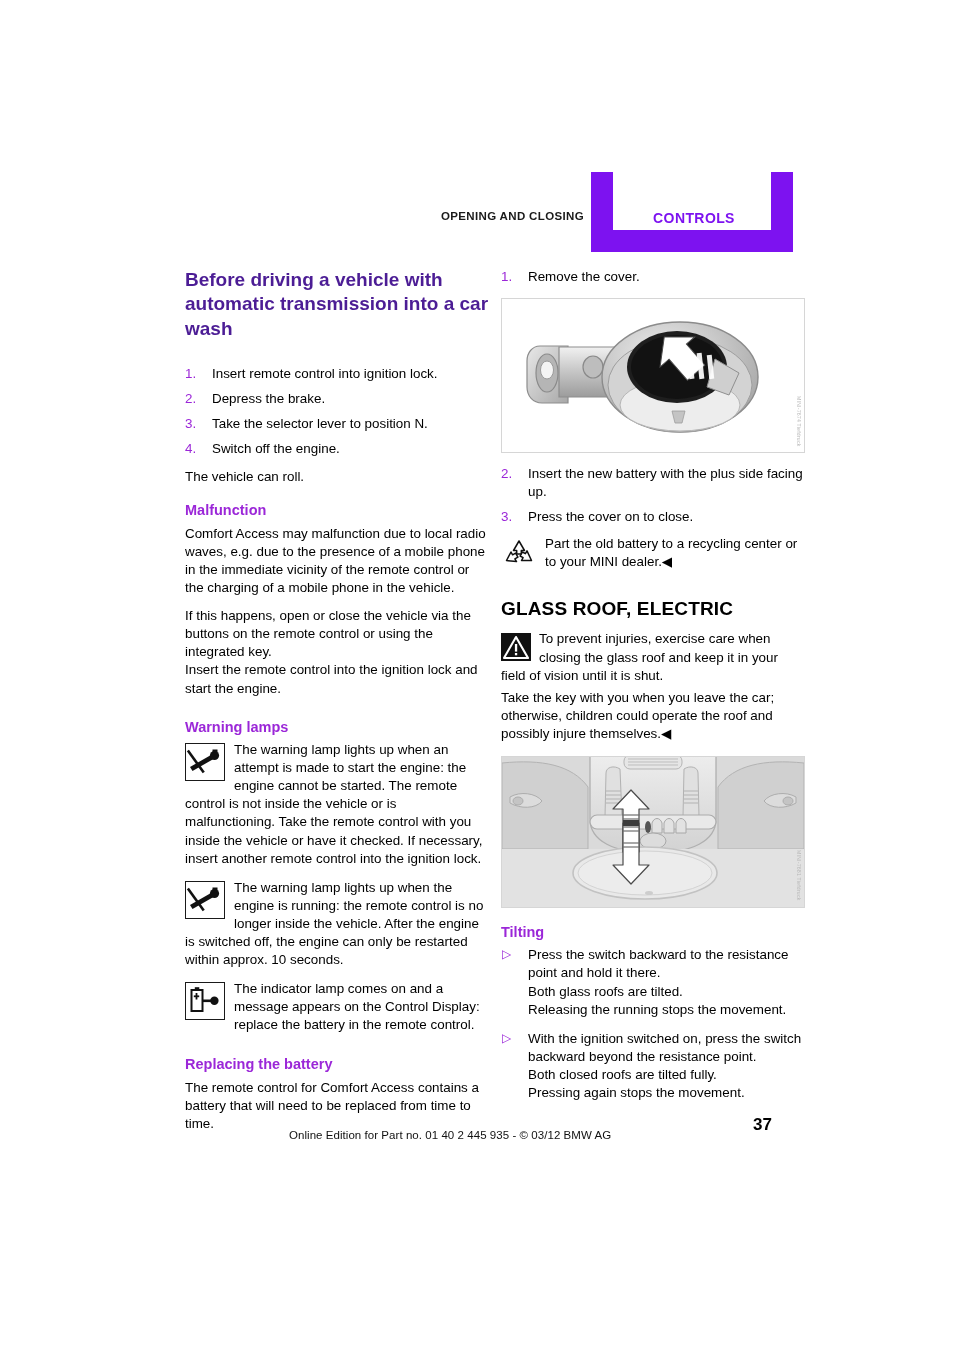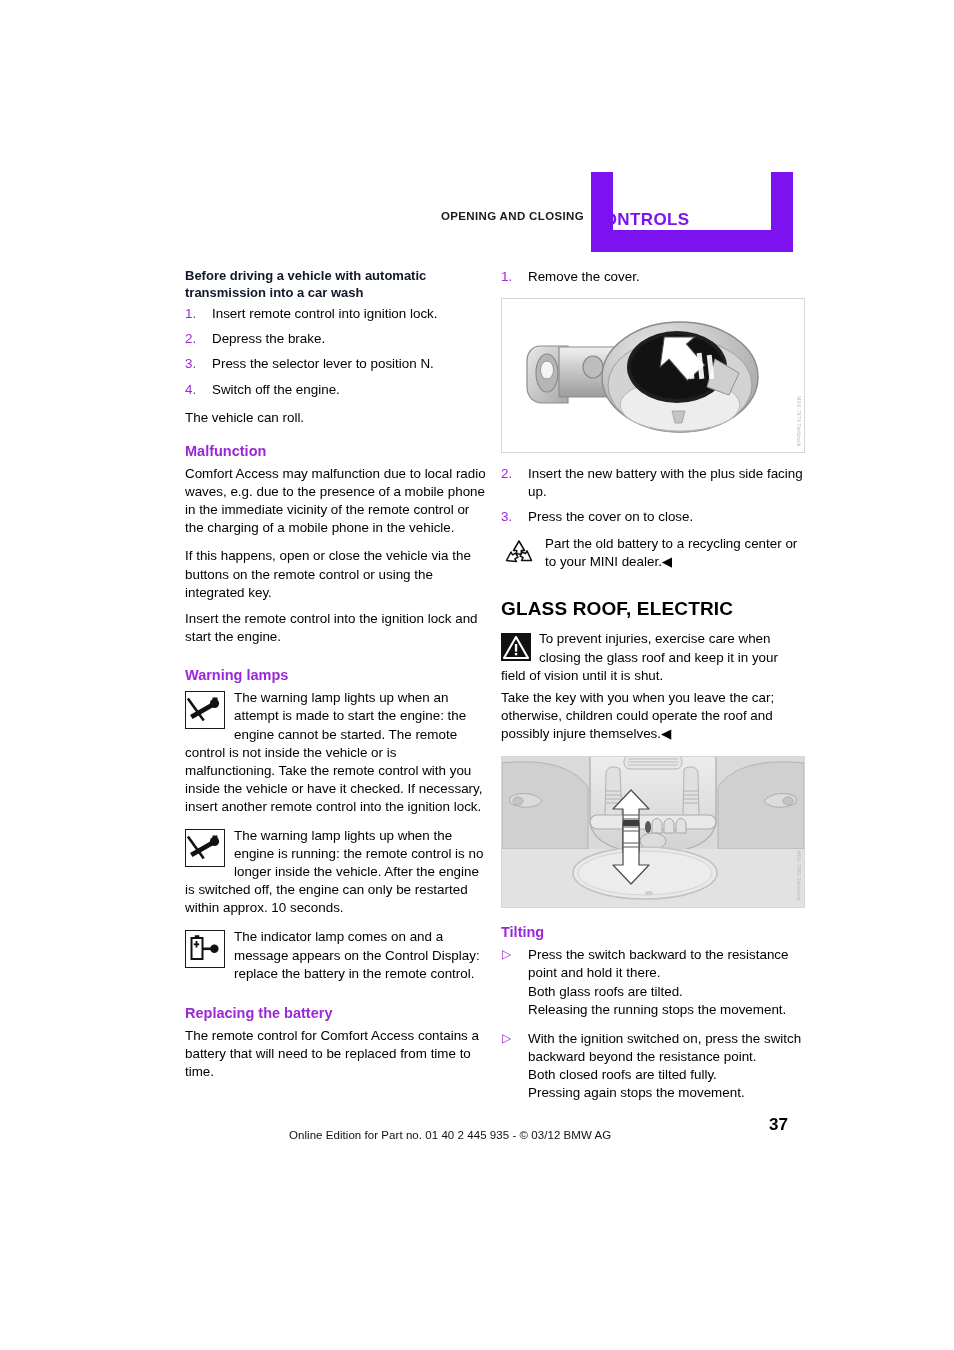--- a/index.html
+++ b/index.html
@@ -65,21 +65,22 @@
     bottom: 0;
     width: 202px;
     height: 22px;
     background: #7d12f0;
   }
   .header-right {
     position: absolute;
     left: 0;
     top: 38px;
     width: 206px;
-    font-size: 17px;
+    text-align: center;
+    font-size: 14px;
     font-weight: bold;
     letter-spacing: 0.4px;
     color: #7d12f0;
     z-index: 2;
   }
 
   
   .col {
     position: absolute;
     top: 268px;
@@ -98,33 +99,33 @@
     line-height: 1.15;
   }
   .h2 {
     font-size: 14.5px;
     font-weight: bold;
     color: #9b27d8;
     margin: 16px 0 5px 0;
     line-height: 1.2;
   }
   .h3 {
-    font-size: 13px;
+    font-size: 19px;
     font-weight: bold;
-    color: #0f172a;
-    margin: 0 0 4px 0;
+    color: #4c1d95;
+    margin: 0 0 24px 0;
     line-height: 1.28;
   }
   p.body {
     font-size: 13.4px;
     line-height: 1.35;
     margin: 0 0 10px 0;
     color: #000;
   }
-  p.body.tight { margin-bottom: 8px; }
+  p.body.tight { margin-bottom: 0; }
 
   
   ol.steps, ul.bullets {
     list-style: none;
     margin: 0 0 10px 0;
     padding: 0;
   }
   ol.steps li, ul.bullets li {
     position: relative;
     padding-left: 27px;
@@ -209,21 +210,21 @@
   .footer-text {
     position: absolute;
     left: 289px;
     top: 1129px;
     font-size: 11.5px;
     color: #111;
     letter-spacing: 0.05px;
   }
   .page-number {
     position: absolute;
-    left: 769px;
+    left: 753px;
     top: 1115px;
     font-size: 17px;
     font-weight: bold;
     color: #000;
   }
 
   .endmark { letter-spacing: 0; }
 </style>
 </head>
 <body>
@@ -248,21 +249,21 @@
       <li>
         <span class="num">1.</span>
         <span>Insert remote control into ignition lock.</span>
       </li>
       <li>
         <span class="num">2.</span>
         <span>Depress the brake.</span>
       </li>
       <li>
         <span class="num">3.</span>
-        <span>Press the selector lever to position N.</span>
+        <span>Take the selector lever to position N.</span>
       </li>
       <li>
         <span class="num">4.</span>
         <span>Switch off the engine.</span>
       </li>
     </ol>
 
     <p class="body" style="margin-top:8px;margin-bottom:8px;">The vehicle can roll.</p>
 
     <h2 class="h2">Malfunction</h2>

